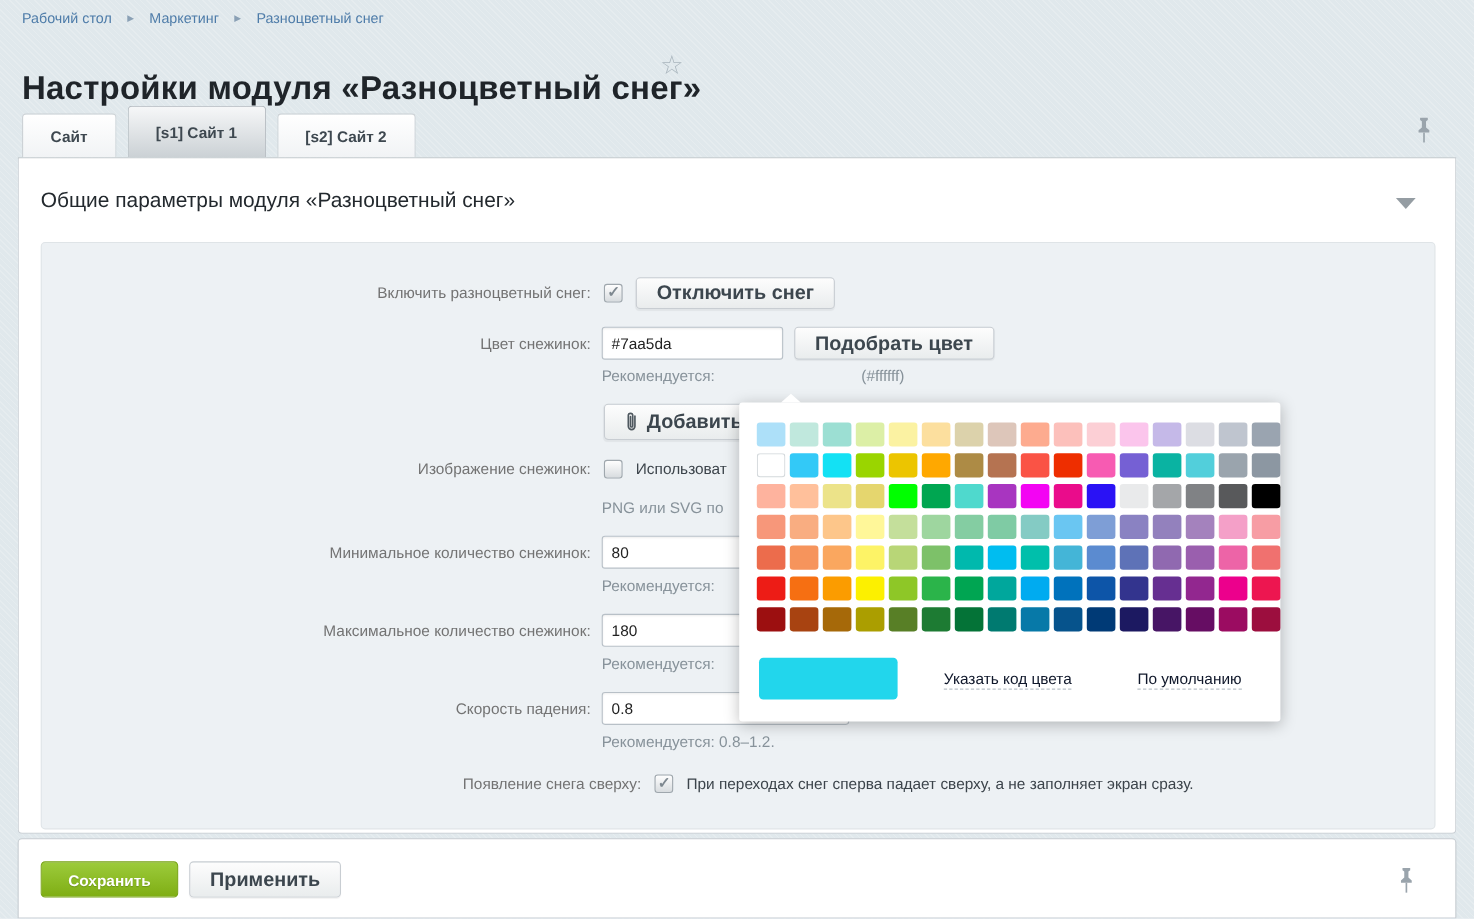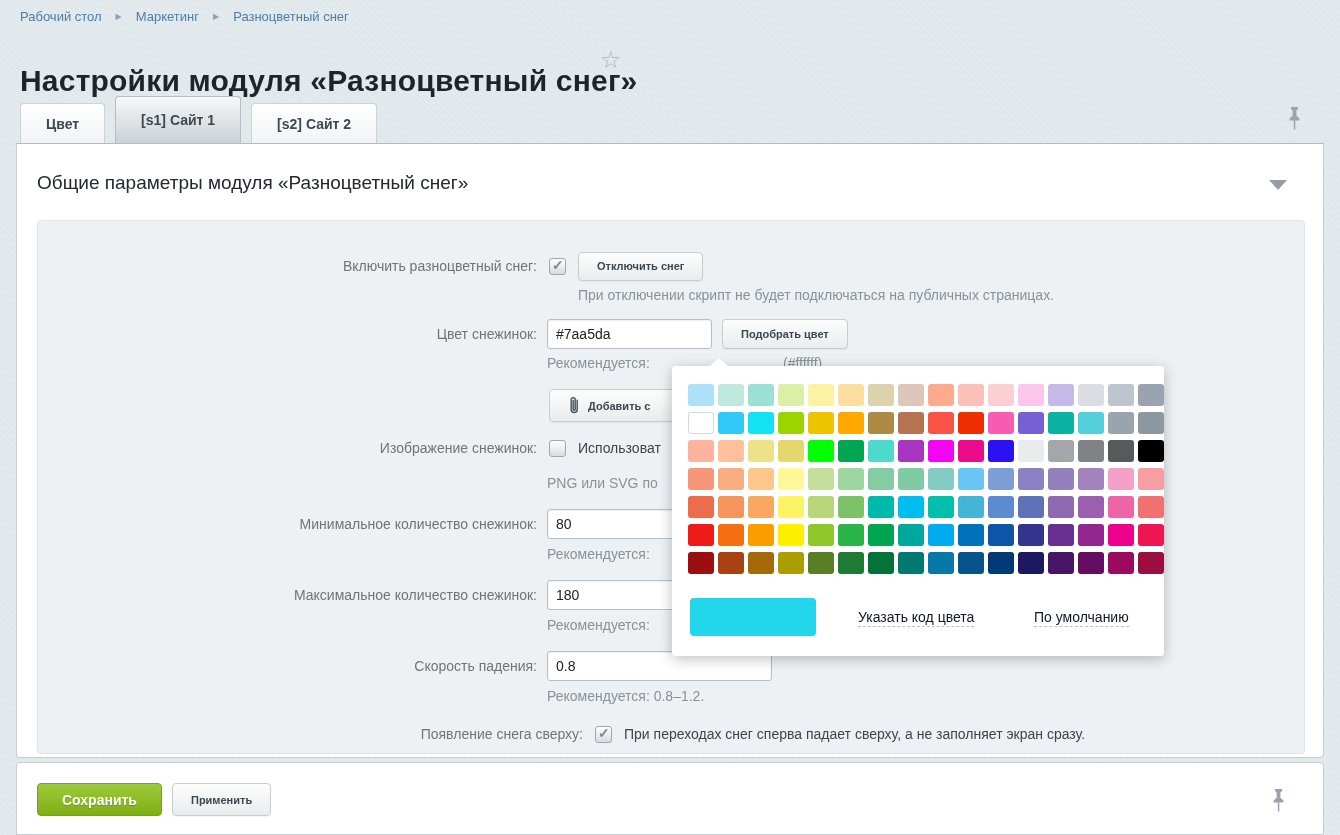--- a/index.html
+++ b/index.html
@@ -34,21 +34,21 @@
              border:1px solid #dfe4e7;border-radius:4px;box-sizing:border-box;padding-top:30px;overflow:hidden;}
   
   .frow{display:flex;align-items:center;}
   .lbl{width:509px;padding-right:10px;box-sizing:border-box;text-align:right;font-size:14px;color:#737373;flex:none;}
   .help{font-size:14px;color:#87929a;position:relative;}
   .cb{width:17px;height:17px;border:1px solid #9fa7ad;border-radius:3px;flex:none;
       background:linear-gradient(#fefefe,#d8dcdf);position:relative;cursor:pointer;box-sizing:border-box;}
   .cb.checked::after{content:"\2713";position:absolute;left:2px;top:-2px;font-size:14px;font-weight:bold;color:#7e8890;}
   .btn{display:inline-flex;align-items:center;justify-content:center;height:30px;padding:0 18px;
        background:linear-gradient(#fdfdfd,#e9eced);border:1px solid #c8cdd2;border-radius:4px;
-       font-size:11px;font-weight:bold;color:#3c464e;cursor:pointer;box-sizing:border-box;white-space:nowrap;
+       font-size:18px;font-weight:bold;color:#3c464e;cursor:pointer;box-sizing:border-box;white-space:nowrap;
        box-shadow:0 1px 1px rgba(0,0,0,.05);text-align:center;}
   .tinput{height:30px;border:1px solid #b8c0c7;border-radius:3px;padding:0 8px;font-size:14px;color:#222;
           font-family:"Liberation Sans",sans-serif;box-sizing:border-box;background:#fff;
           box-shadow:inset 0 1px 2px rgba(0,0,0,.07);}
   
   .footer-bar{position:absolute;left:16px;top:762px;width:1308px;height:73px;background:#ffffff;
               border:1px solid #c6ccd1;border-radius:4px 4px 0 0;box-sizing:border-box;}
   .btn-save{display:inline-flex;align-items:center;height:33px;padding:0 24px;border-radius:4px;cursor:pointer;
             background:linear-gradient(#9ccb3b,#7fae14);border:1px solid #76a312;
             font-size:14px;font-weight:bold;color:#ffffff;text-shadow:0 1px 1px rgba(0,0,0,.2);box-sizing:border-box;}
@@ -76,21 +76,21 @@
   <span class="bc-sep">▶</span>
   <span class="bc-link">Маркетинг</span>
   <span class="bc-sep">▶</span>
   <span class="bc-link">Разноцветный снег</span>
 </div>
 
 <h1 class="page-title">Настройки модуля «Разноцветный снег»</h1>
 <span class="fav-star">☆</span>
 
 <div class="tabs">
-  <div class="tab">Цвет</div>
+  <div class="tab">Сайт</div>
   <div class="tab active">[s1] Сайт 1</div>
   <div class="tab">[s2] Сайт 2</div>
 </div>
 
 <div class="pin-top">
   <svg width="15" height="25" viewBox="0 0 15 25">
     <path d="M4 1h7v2.2l-1.6 1v5.6l3 2.6v2.1H2.6v-2.1l3-2.6V4.2L4 3.2z" fill="#9aa4ac"></path>
     <rect x="6.8" y="14.5" width="1.5" height="9" fill="#9aa4ac"></rect>
   </svg>
 </div>
@@ -101,21 +101,20 @@
 
   <div class="inner-box">
 
     <div class="frow" style="height:30px;">
       <div class="lbl">Включить разноцветный снег:</div>
       <div style="width:2px;"></div>
       <div class="cb checked"></div>
       <div style="width:12px;"></div>
       <div class="btn" style="height:29px;">Отключить снег</div>
     </div>
-    <div class="help" style="margin-left:540px;margin-top:6px;">При отключении скрипт не будет подключаться на публичных страницах.</div>
 
     <div class="frow" style="height:30px;margin-top:16px;">
       <div class="lbl">Цвет снежинок:</div>
       <input class="tinput" style="width: 165px;" value="#7aa5da">
       <div style="width:10px;"></div>
       <div class="btn">Подобрать цвет</div>
     </div>
     <div class="help" style="margin-left:509px;margin-top:6px;">
       <span>Рекомендуется:</span>
       <span class="frag">(#ffffff)</span>

